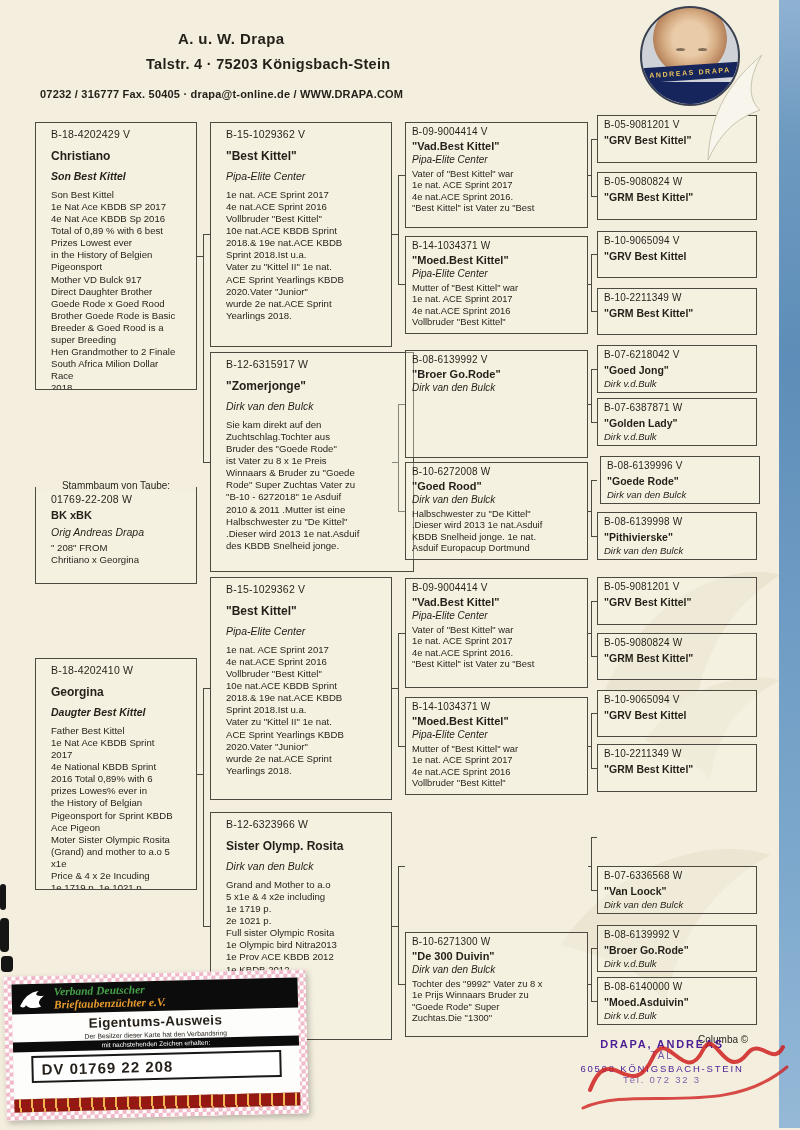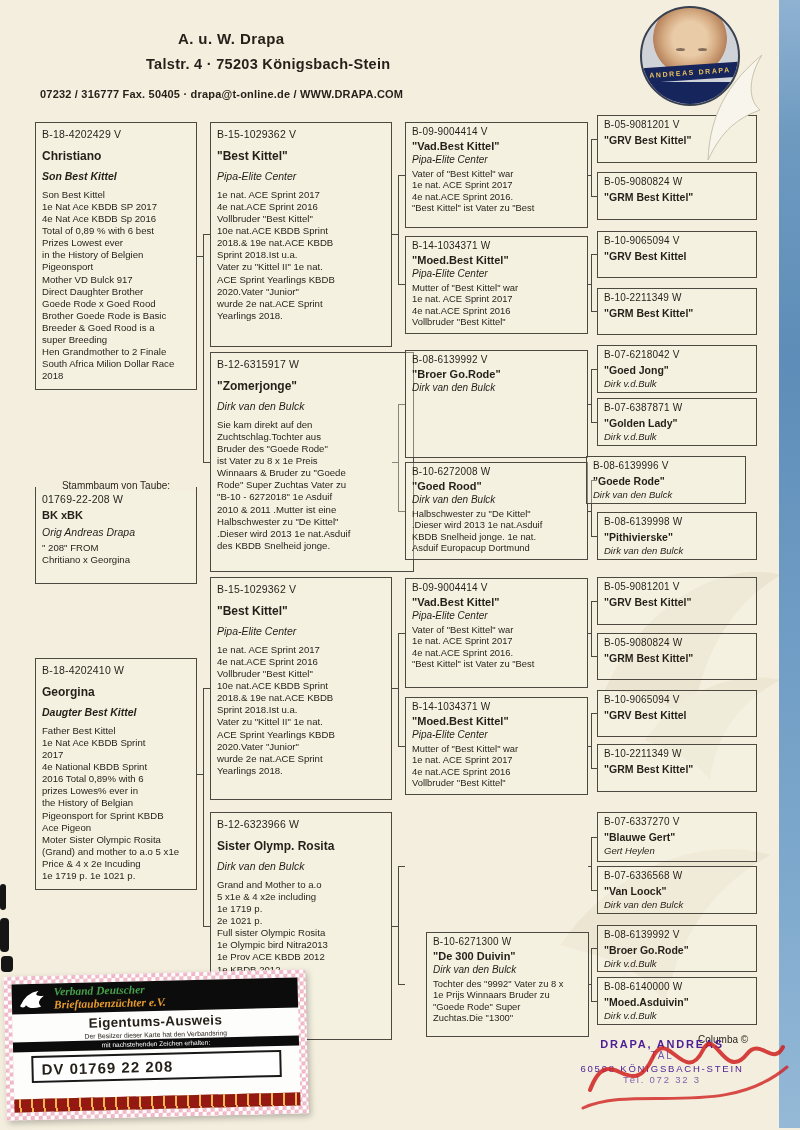--- a/index.html
+++ b/index.html
@@ -12,21 +12,21 @@
   
   .logo{position:absolute;left:640px;top:6px;width:100px;height:100px;border-radius:50%;border:2px solid #39404f;overflow:hidden;z-index:6;
         background:radial-gradient(circle at 50% 32%,#e9cba8 0 21%,#d4aa81 33%,#b5825c 45%,#cfd3d7 46% 62%,#e9ecef 100%)}
   .logo .eye{position:absolute;width:9px;height:3px;background:rgba(50,35,25,.55);border-radius:50%}
   .logo-band{position:absolute;left:-6px;right:-6px;bottom:24px;height:15px;background:#17255d;transform:rotate(-4deg);
              display:flex;align-items:center;justify-content:center}
   .logo-band span{color:#e7c15c;font-size:7px;font-weight:bold;letter-spacing:1.6px}
   .logo-bottom{position:absolute;left:0;right:0;bottom:0;height:22px;background:#17255d}
   .wing{position:absolute;left:692px;top:50px;z-index:7}
   
-  .box{position:absolute;border:1px solid #4c4a40;padding:5px 6px;overflow:hidden;z-index:3;background:rgba(250,246,232,.35)}
+  .box{position:absolute;border:1px solid #4c4a40;padding:5px 15px;overflow:hidden;z-index:3;background:rgba(250,246,232,.35)}
   .ring{font-size:10.5px;letter-spacing:.2px;margin-bottom:9px}
   .bname{font-size:12px;font-weight:bold;margin-bottom:7px}
   .sub{font-size:10.5px;font-style:italic;font-weight:bold;margin-bottom:7px}
   .attr{font-size:10.5px;font-style:italic;margin-bottom:7px}
   .btext{font-size:9.6px;line-height:1.26;white-space:pre-line}
   .g3{padding:3px 6px}
   .g3 .ring{font-size:10px;margin-bottom:3px}
   .g3 .bname{font-size:11px;margin-bottom:2px}
   .g3 .attr{font-size:10px;margin-bottom:3px}
   .g3 .btext{font-size:9.4px;line-height:1.22}
@@ -319,21 +319,21 @@
   </div>
   <div class="box g3" style="left:405px;top:697px;width:183px;height:98px">
     <div class="ring">B-14-1034371 W</div>
     <div class="bname">"Moed.Best Kittel"</div>
     <div class="attr">Pipa-Elite Center</div>
     <div class="btext">Mutter of "Best Kittel" war
 1e nat. ACE Sprint 2017
 4e nat.ACE Sprint 2016
 Vollbruder "Best Kittel"</div>
   </div>
-  <div class="box g3" style="left:426px;top:932px;width:163px;height:105px">
+  <div class="box g3" style="left:405px;top:932px;width:183px;height:105px">
     <div class="ring">B-10-6271300 W</div>
     <div class="bname">"De 300 Duivin"</div>
     <div class="attr">Dirk van den Bulck</div>
     <div class="btext">Tochter des "9992" Vater zu 8 x
 1e Prijs Winnaars Bruder zu
 "Goede Rode" Super
 Zuchtas.Die "1300"</div>
   </div>
 
   <div class="box g4" style="left:597px;top:115px;width:160px;height:48px">
@@ -355,21 +355,21 @@
   <div class="box g4" style="left:597px;top:345px;width:160px;height:48px">
     <div class="ring">B-07-6218042 V</div>
     <div class="bname">"Goed Jong"</div>
     <div class="attr">Dirk v.d.Bulk</div>
   </div>
   <div class="box g4" style="left:597px;top:398px;width:160px;height:48px">
     <div class="ring">B-07-6387871 W</div>
     <div class="bname">"Golden Lady"</div>
     <div class="attr">Dirk v.d.Bulk</div>
   </div>
-  <div class="box g4" style="left:586px;top:456px;width:160px;height:48px">
+  <div class="box g4" style="left:600px;top:456px;width:160px;height:48px">
     <div class="ring">B-08-6139996 V</div>
     <div class="bname">"Goede Rode"</div>
     <div class="attr">Dirk van den Bulck</div>
   </div>
   <div class="box g4" style="left:597px;top:512px;width:160px;height:48px">
     <div class="ring">B-08-6139998 W</div>
     <div class="bname">"Pithivierske"</div>
     <div class="attr">Dirk van den Bulck</div>
   </div>
   <div class="box g4" style="left:597px;top:577px;width:160px;height:48px">
@@ -380,25 +380,20 @@
     <div class="ring">B-05-9080824 W</div>
     <div class="bname">"GRM Best Kittel"</div>
   </div>
   <div class="box g4" style="left:597px;top:690px;width:160px;height:47px">
     <div class="ring">B-10-9065094 V</div>
     <div class="bname">"GRV Best Kittel</div>
   </div>
   <div class="box g4" style="left:597px;top:744px;width:160px;height:48px">
     <div class="ring">B-10-2211349 W</div>
     <div class="bname">"GRM Best Kittel"</div>
-  </div>
-  <div class="box g4" style="left:597px;top:812px;width:160px;height:50px">
-    <div class="ring">B-07-6337270 V</div>
-    <div class="bname">"Blauwe Gert"</div>
-    <div class="attr">Gert Heylen</div>
   </div>
   <div class="box g4" style="left:597px;top:866px;width:160px;height:48px">
     <div class="ring">B-07-6336568 W</div>
     <div class="bname">"Van Loock"</div>
     <div class="attr">Dirk van den Bulck</div>
   </div>
   <div class="box g4" style="left:597px;top:925px;width:160px;height:47px">
     <div class="ring">B-08-6139992 V</div>
     <div class="bname">"Broer Go.Rode"</div>
     <div class="attr">Dirk v.d.Bulk</div>

